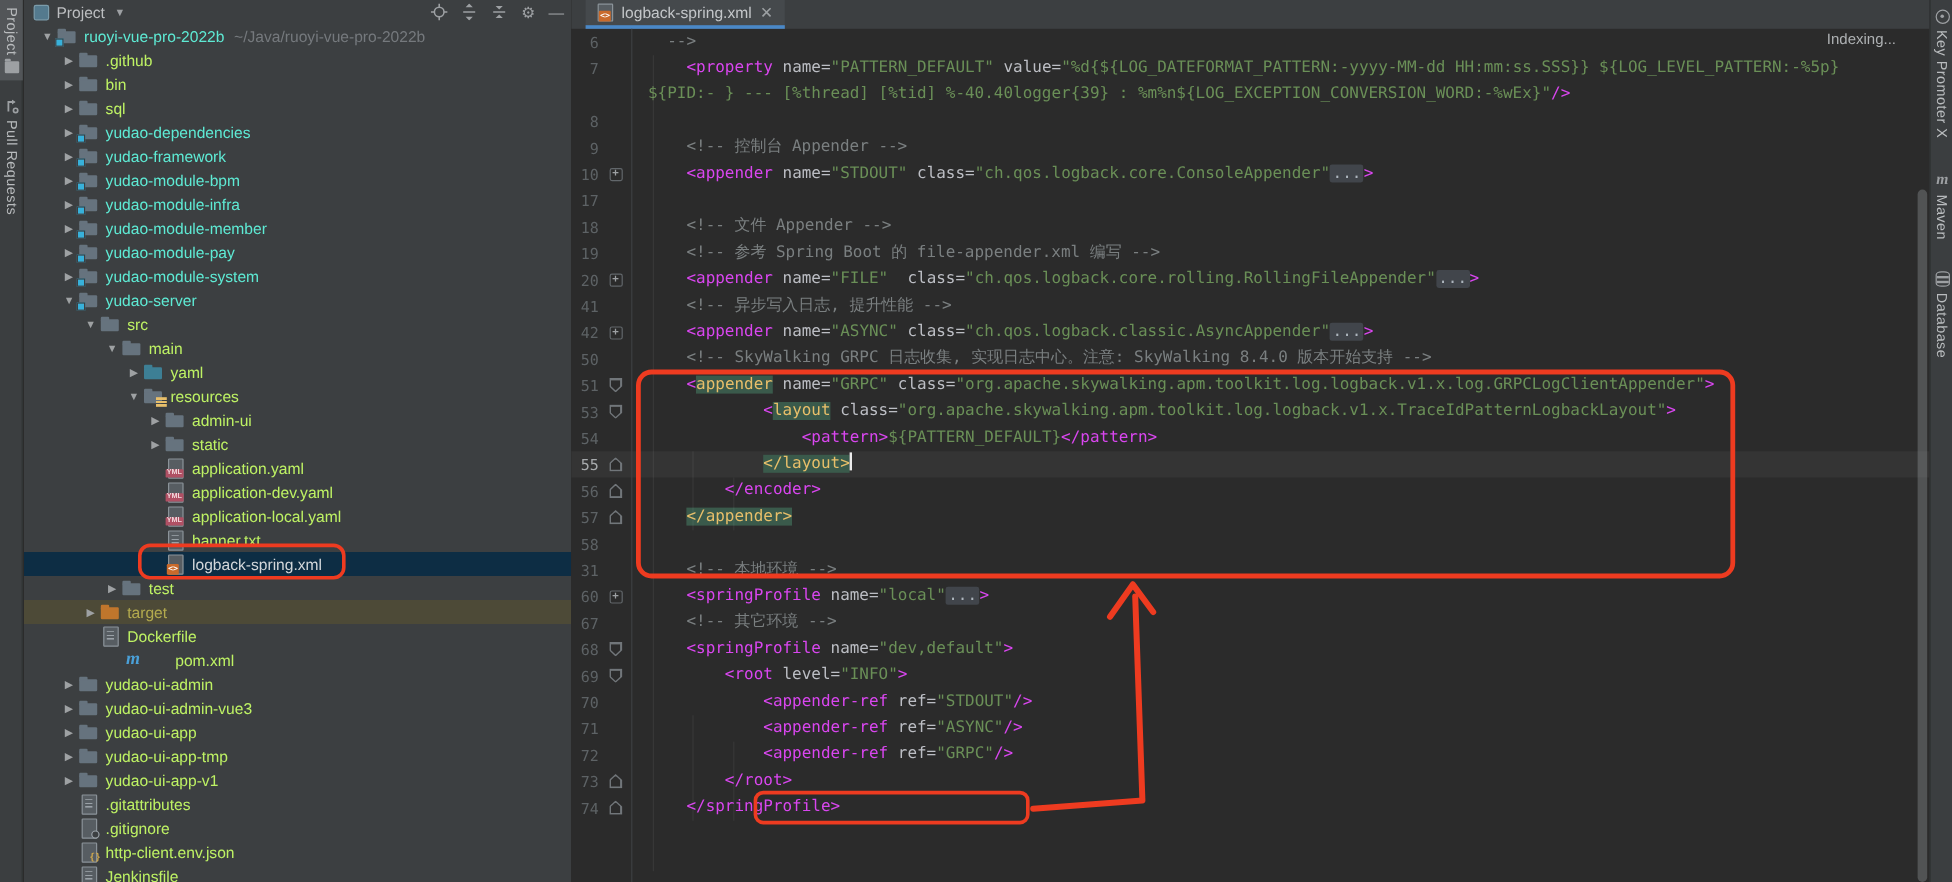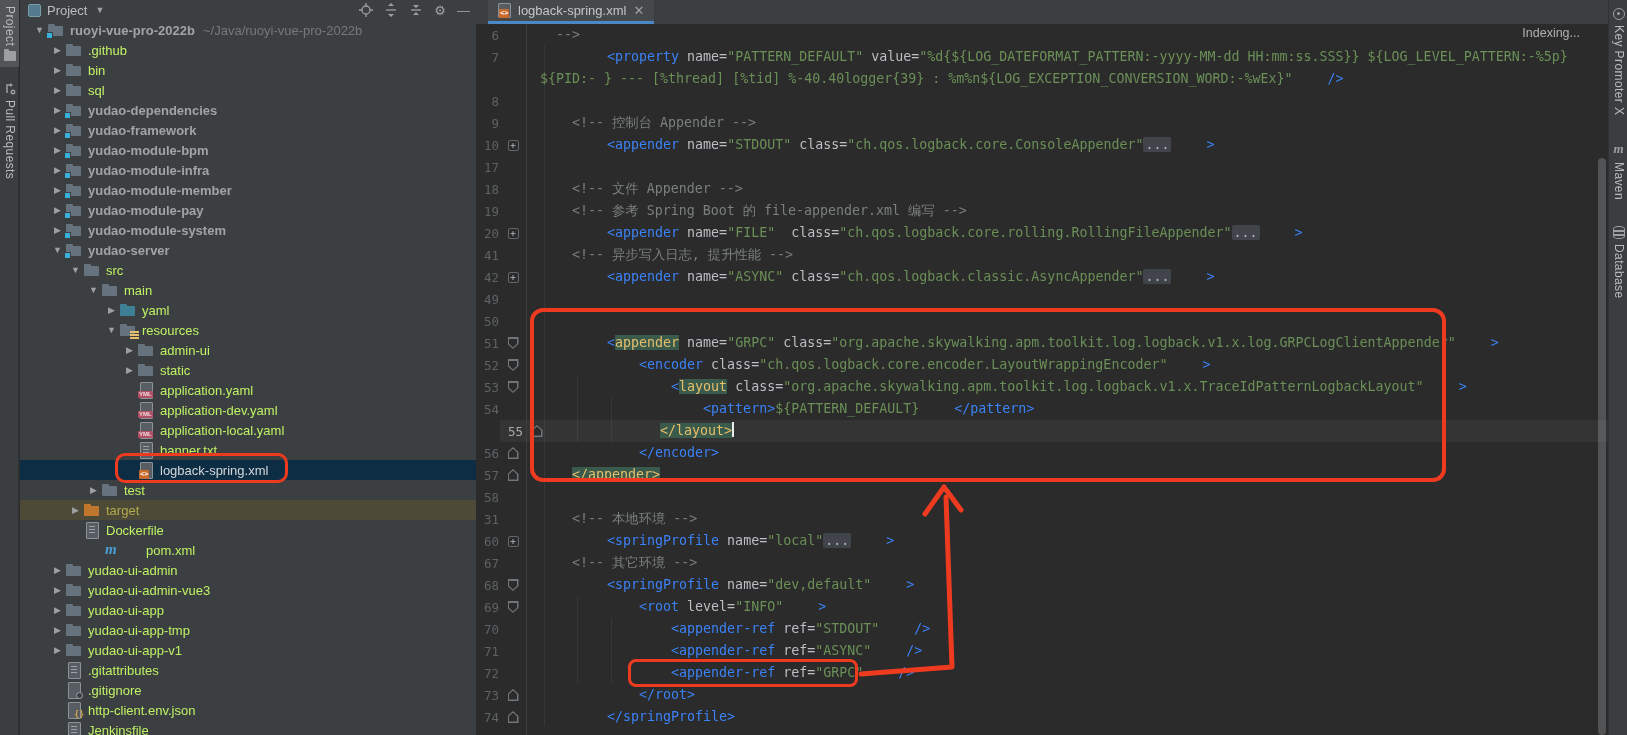--- a/index.html
+++ b/index.html
@@ -32,21 +32,21 @@
   .hdr-actions { margin-left:auto; display:flex; align-items:center; gap:11px; padding-right:2px; }
   .hdr-actions svg { display:block; }
   .hdr-glyph { color:#9da0a3; font-size:13px; line-height:13px; }
   .tree { position:absolute; left:0; top:20px; right:0; bottom:0; }
   .trow { height:20px; position:relative; }
   .trow.sel { background:#0d2d44; }
   .trow.warn { background:#4d4a37; }
   .tin { display:flex; align-items:center; height:20px; }
   .chev { width:15px; flex:none; text-align:center; font-size:9px; color:#9ea1a3; }
   .tlabel { font-size:13px; color:#bef264; white-space:nowrap; }
-  .tlabel.bold { font-weight:bold; color:#a3a3a3; }
+  .tlabel.bold { font-weight:normal; color:#5eead4; }
   .trow.sel .tlabel { color:#d3d7da; }
   .trow.warn .tlabel { color:#b3aa4e; }
   .tsub { font-size:13px; color:#75797d; margin-left:8px; white-space:nowrap; }
 
   
   .ticon { width:18px; height:16px; position:relative; margin-right:5px; flex:none; }
   .ticon.folder::before, .ticon.folder-badge::before, .ticon.folder-src::before,
   .ticon.folder-res::before, .ticon.folder-excluded::before {
     content:""; position:absolute; left:1px; top:4px; width:15px; height:10px; background:#66737e; border-radius:1px; }
   .ticon.folder::after, .ticon.folder-badge::after, .ticon.folder-src::after,
@@ -75,26 +75,26 @@
   .tabbar { position:absolute; left:0; top:0; right:0; height:24px; background:#3c3f41; }
   .tab { position:absolute; left:12px; top:0; height:24px; display:flex; align-items:center; gap:7px; padding:0 10px; background:#45494c; border-bottom:3px solid #4a88c7; }
   .tab-title { font-size:13px; color:#c3c6c9; }
   .tab-close { color:#9ca0a3; font-size:13px; line-height:13px; }
   .xml-ticon { width:13px; height:15px; position:relative; background:#575d62; border:1px solid #8b9399; border-radius:1px; }
   .xml-ticon i { position:absolute; left:0px; bottom:-1px; background:#c96a2b; color:#fff; font:bold 7px/9px "DejaVu Sans Mono",monospace; padding:0 1px; border-radius:1px; font-style:normal; }
   .indexing { position:absolute; right:28px; top:26px; font-size:12.5px; color:#aeb1b3; }
 
   .code { position:absolute; left:0; top:24px; right:0; }
   .erow { height:22px; display:flex; align-items:center; position:relative; }
-  .erow.cur { background:rgba(255,255,255,0.045);margin-left:24px; }
+  .erow.cur { background:rgba(255,255,255,0.045); }
   .lnum { width:26px; flex:none; text-align:right; padding-right:3px; font:12.5px "DejaVu Sans Mono",monospace; color:#5d6265; }
   .erow.cur .lnum { color:#a7aaac; }
   .lmark { width:22px; flex:none; display:flex; justify-content:center; align-items:center; }
   .lcode { padding-left:16px; font:13.3px/22px "DejaVu Sans Mono",monospace; white-space:pre; color:#a9b7c6; }
-  .tok-tag { color:#3b82f6;margin-left:35px; }
+  .tok-tag { color:#d946ef; }
   .tok-attr { color:#bcbec4; }
   .tok-str { color:#6a8f57; }
   .tok-com { color:#7a7f80; }
   .tok-fold { color:#adb5bd; background:#41454b; border-radius:2px; padding:0 2px; }
   .tok-hl { color:#e8bf6a; background:#3a5a4b; }
   .caret { display:inline-block; width:2px; height:15px; background:#ececec; vertical-align:-2px; }
 
   .gutter-line { position:absolute; left:50px; top:24px; bottom:0; width:1px; background:#3d4042; }
   .mk-plus { width:11px; height:11px; border:1px solid #62676b; border-radius:2px; color:#9da0a3; font:bold 9px/9px "DejaVu Sans Mono",monospace; text-align:center; background:#2b2b2b; }
   .mk-pent { width:11px; height:12px; position:relative; background:#71767a; }
@@ -517,45 +517,32 @@
           <span class="lcode">    <span class="tok-com">&lt;!-- 异步写入日志, 提升性能 --&gt;</span></span>
         </div>
         <div class="erow">
           <span class="lnum">42</span>
           <span class="lmark">
             <i class="mk-plus">+</i>
           </span>
           <span class="lcode">    <span class="tok-tag">&lt;appender</span><span class="tok-attr"> name=</span><span class="tok-str">"ASYNC"</span><span class="tok-attr"> class=</span><span class="tok-str">"ch.qos.logback.classic.AsyncAppender"</span><span class="tok-fold">...</span><span class="tok-tag">&gt;</span></span>
         </div>
         <div class="erow">
-          <span class="lnum">49</span>
-          <span class="lmark"></span>
-          <span class="lcode"></span>
-        </div>
-        <div class="erow">
           <span class="lnum">50</span>
           <span class="lmark"></span>
+          <span class="lcode">    <span class="tok-com">&lt;!-- SkyWalking GRPC 日志收集, 实现日志中心。注意: SkyWalking 8.4.0 版本开始支持 --&gt;</span></span>
         </div>
         <div class="erow">
           <span class="lnum">51</span>
           <span class="lmark">
             <i class="mk-pent down">
               <b></b>
             </i>
           </span>
           <span class="lcode">    <span class="tok-tag">&lt;</span><span class="tok-hl">appender</span><span class="tok-attr"> name=</span><span class="tok-str">"GRPC"</span><span class="tok-attr"> class=</span><span class="tok-str">"org.apache.skywalking.apm.toolkit.log.logback.v1.x.log.GRPCLogClientAppender"</span><span class="tok-tag">&gt;</span></span>
-        </div>
-        <div class="erow">
-          <span class="lnum">52</span>
-          <span class="lmark">
-            <i class="mk-pent down">
-              <b></b>
-            </i>
-          </span>
-          <span class="lcode">        <span class="tok-tag">&lt;encoder</span><span class="tok-attr"> class=</span><span class="tok-str">"ch.qos.logback.core.encoder.LayoutWrappingEncoder"</span><span class="tok-tag">&gt;</span></span>
         </div>
         <div class="erow">
           <span class="lnum">53</span>
           <span class="lmark">
             <i class="mk-pent down">
               <b></b>
             </i>
           </span>
           <span class="lcode">            <span class="tok-tag">&lt;</span><span class="tok-hl">layout</span><span class="tok-attr"> class=</span><span class="tok-str">"org.apache.skywalking.apm.toolkit.log.logback.v1.x.TraceIdPatternLogbackLayout"</span><span class="tok-tag">&gt;</span></span>
         </div>

